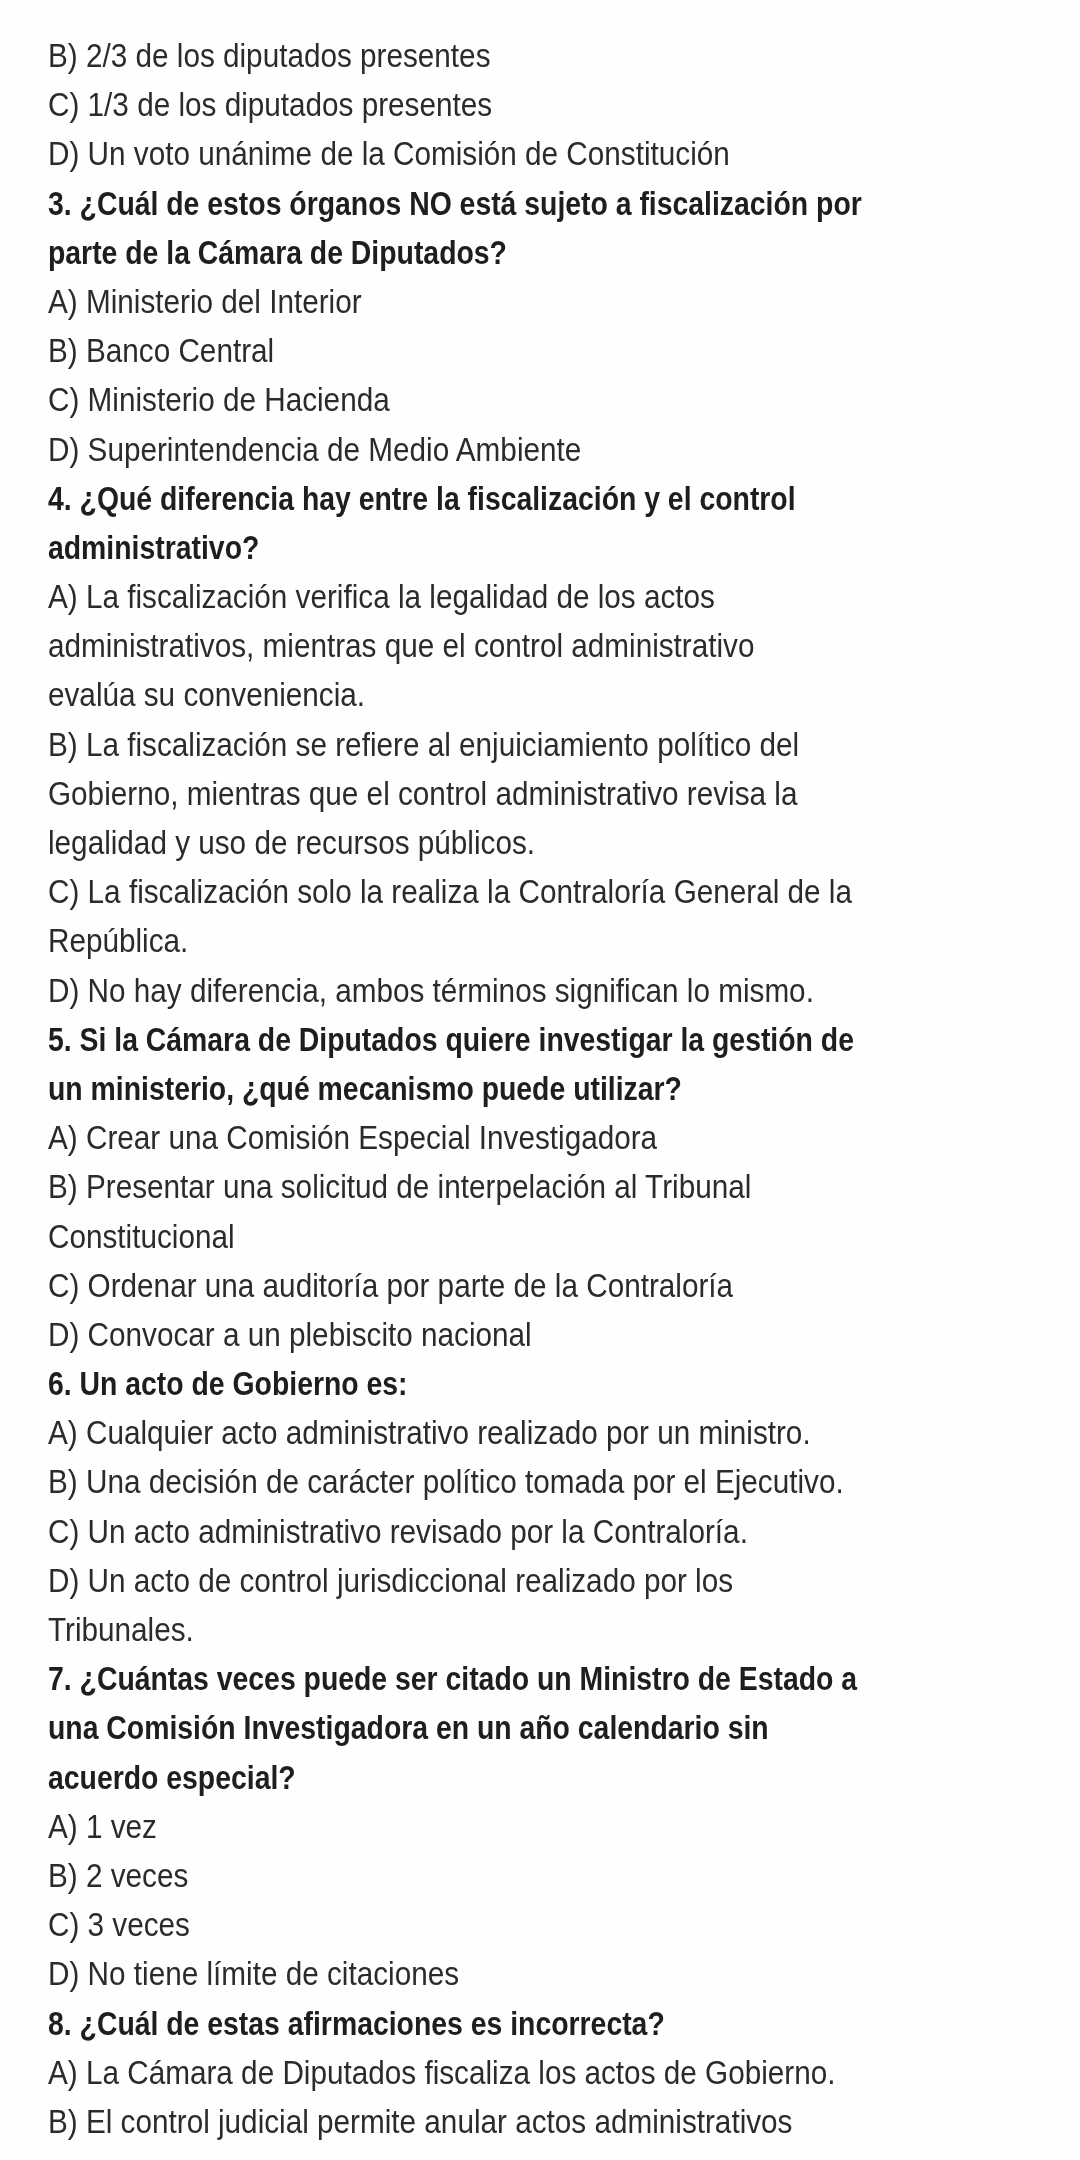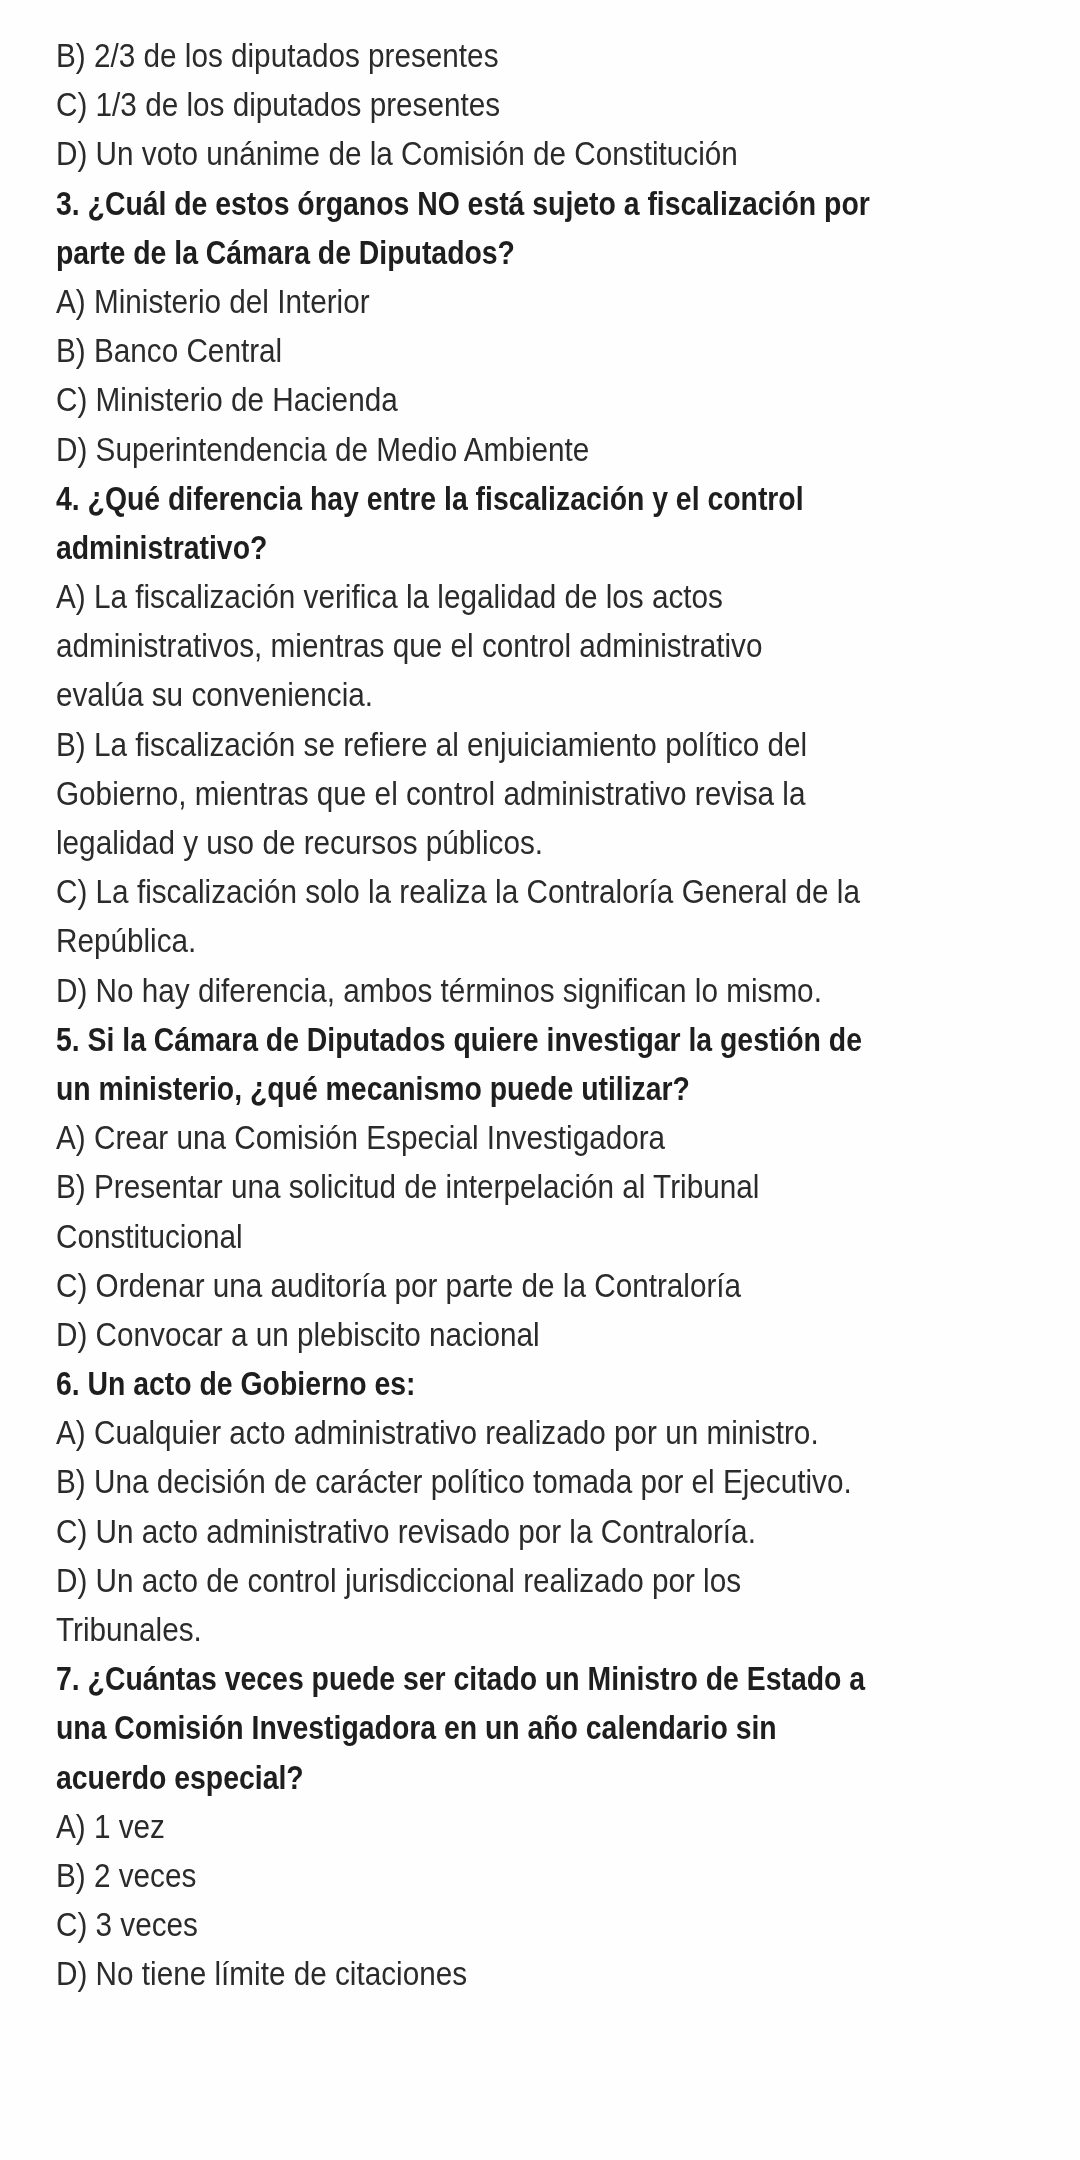--- a/index.html
+++ b/index.html
@@ -10,21 +10,21 @@
     body {
       width: 1080px;
       height: 2160px;
       overflow: hidden;
       position: relative;
       color: #262626;
       font-family: "Liberation Sans", sans-serif;
     }
     .page {
       position: absolute;
-      left: 56px;
+      left: 48px;
       top: 31px;
       width: 1000px;
     }
     .line {
       height: 49.2px;
       line-height: 49.2px;
       font-size: 33px;
       white-space: nowrap;
       transform-origin: left center;
       transform: scaleX(0.9);
@@ -96,14 +96,19 @@
   <div>
     <div class="line q">7. ¿Cuántas veces puede ser citado un Ministro de Estado a</div>
     <div class="line q">una Comisión Investigadora en un año calendario sin</div>
     <div class="line q">acuerdo especial?</div>
     <div class="line opt">A) 1 vez</div>
     <div class="line opt">B) 2 veces</div>
     <div class="line opt">C) 3 veces</div>
     <div class="line opt">D) No tiene límite de citaciones</div>
   </div>
 
+  <div>
+    <div class="line q">8. ¿Cuál de estas afirmaciones es incorrecta?</div>
+    <div class="line opt">A) La Cámara de Diputados fiscaliza los actos de Gobierno.</div>
+    <div class="line opt">B) El control judicial permite anular actos administrativos</div>
+  </div>
 
 </div>
 
 </body></html>

